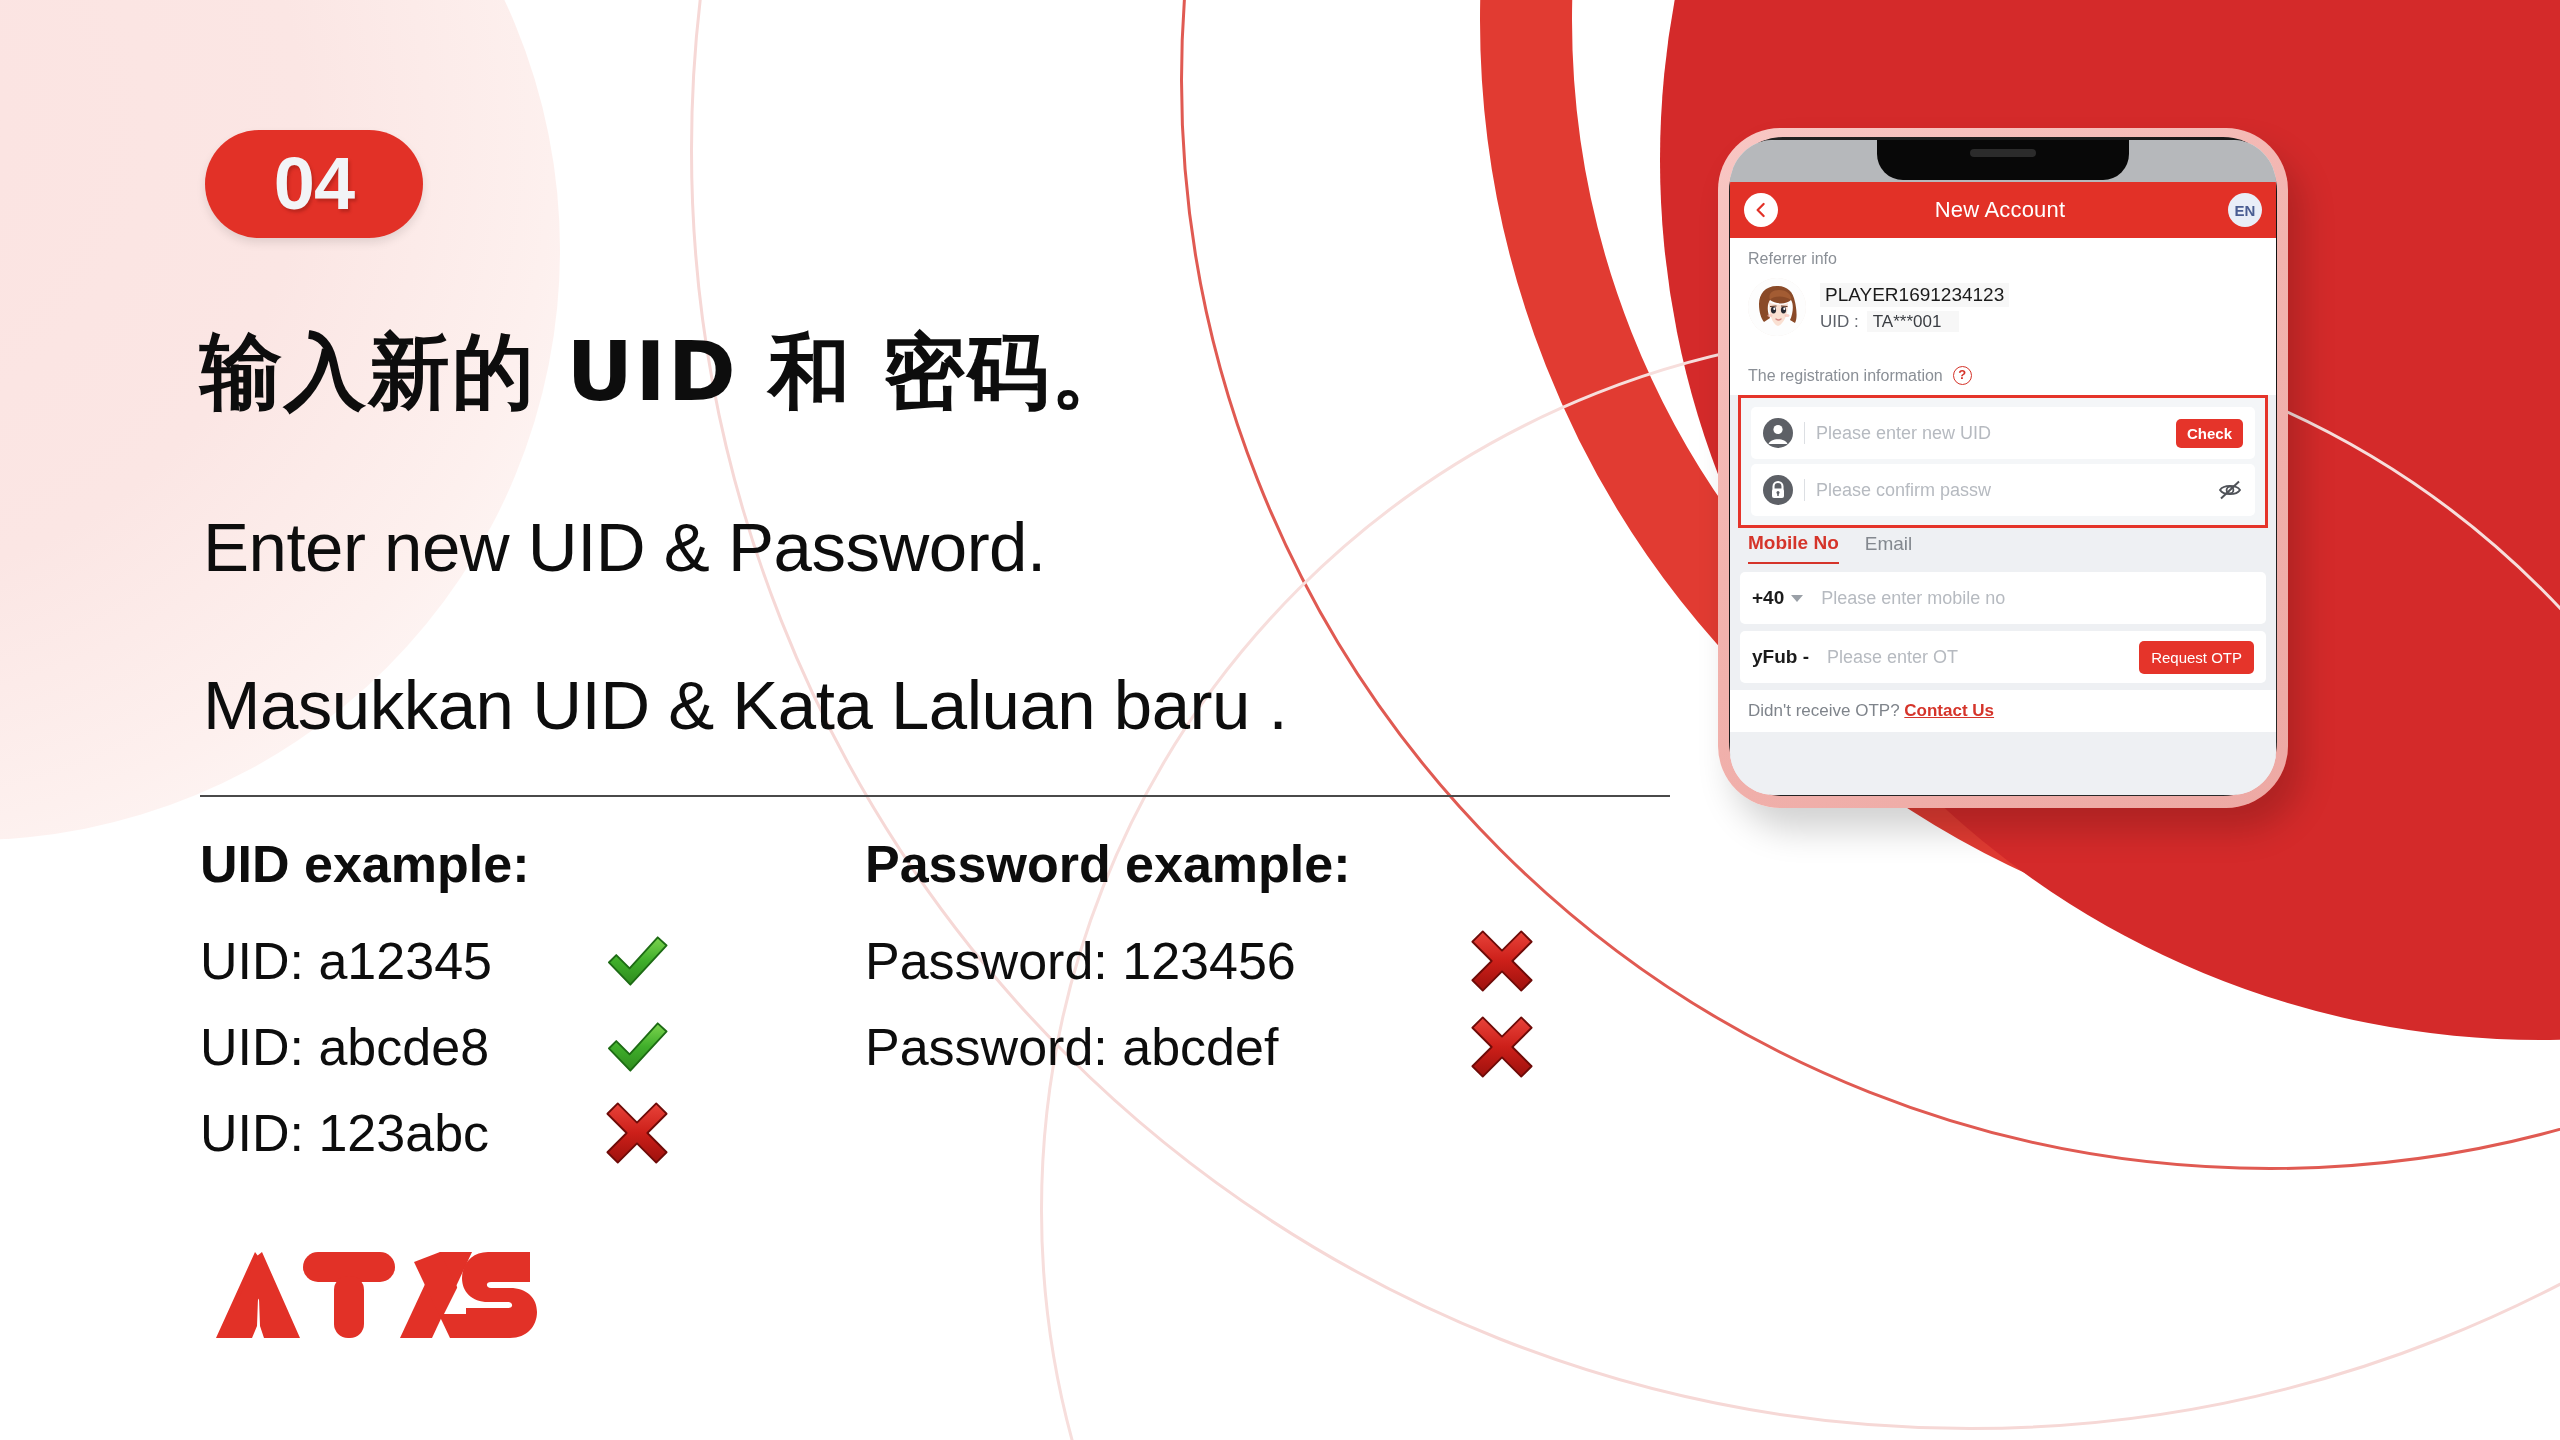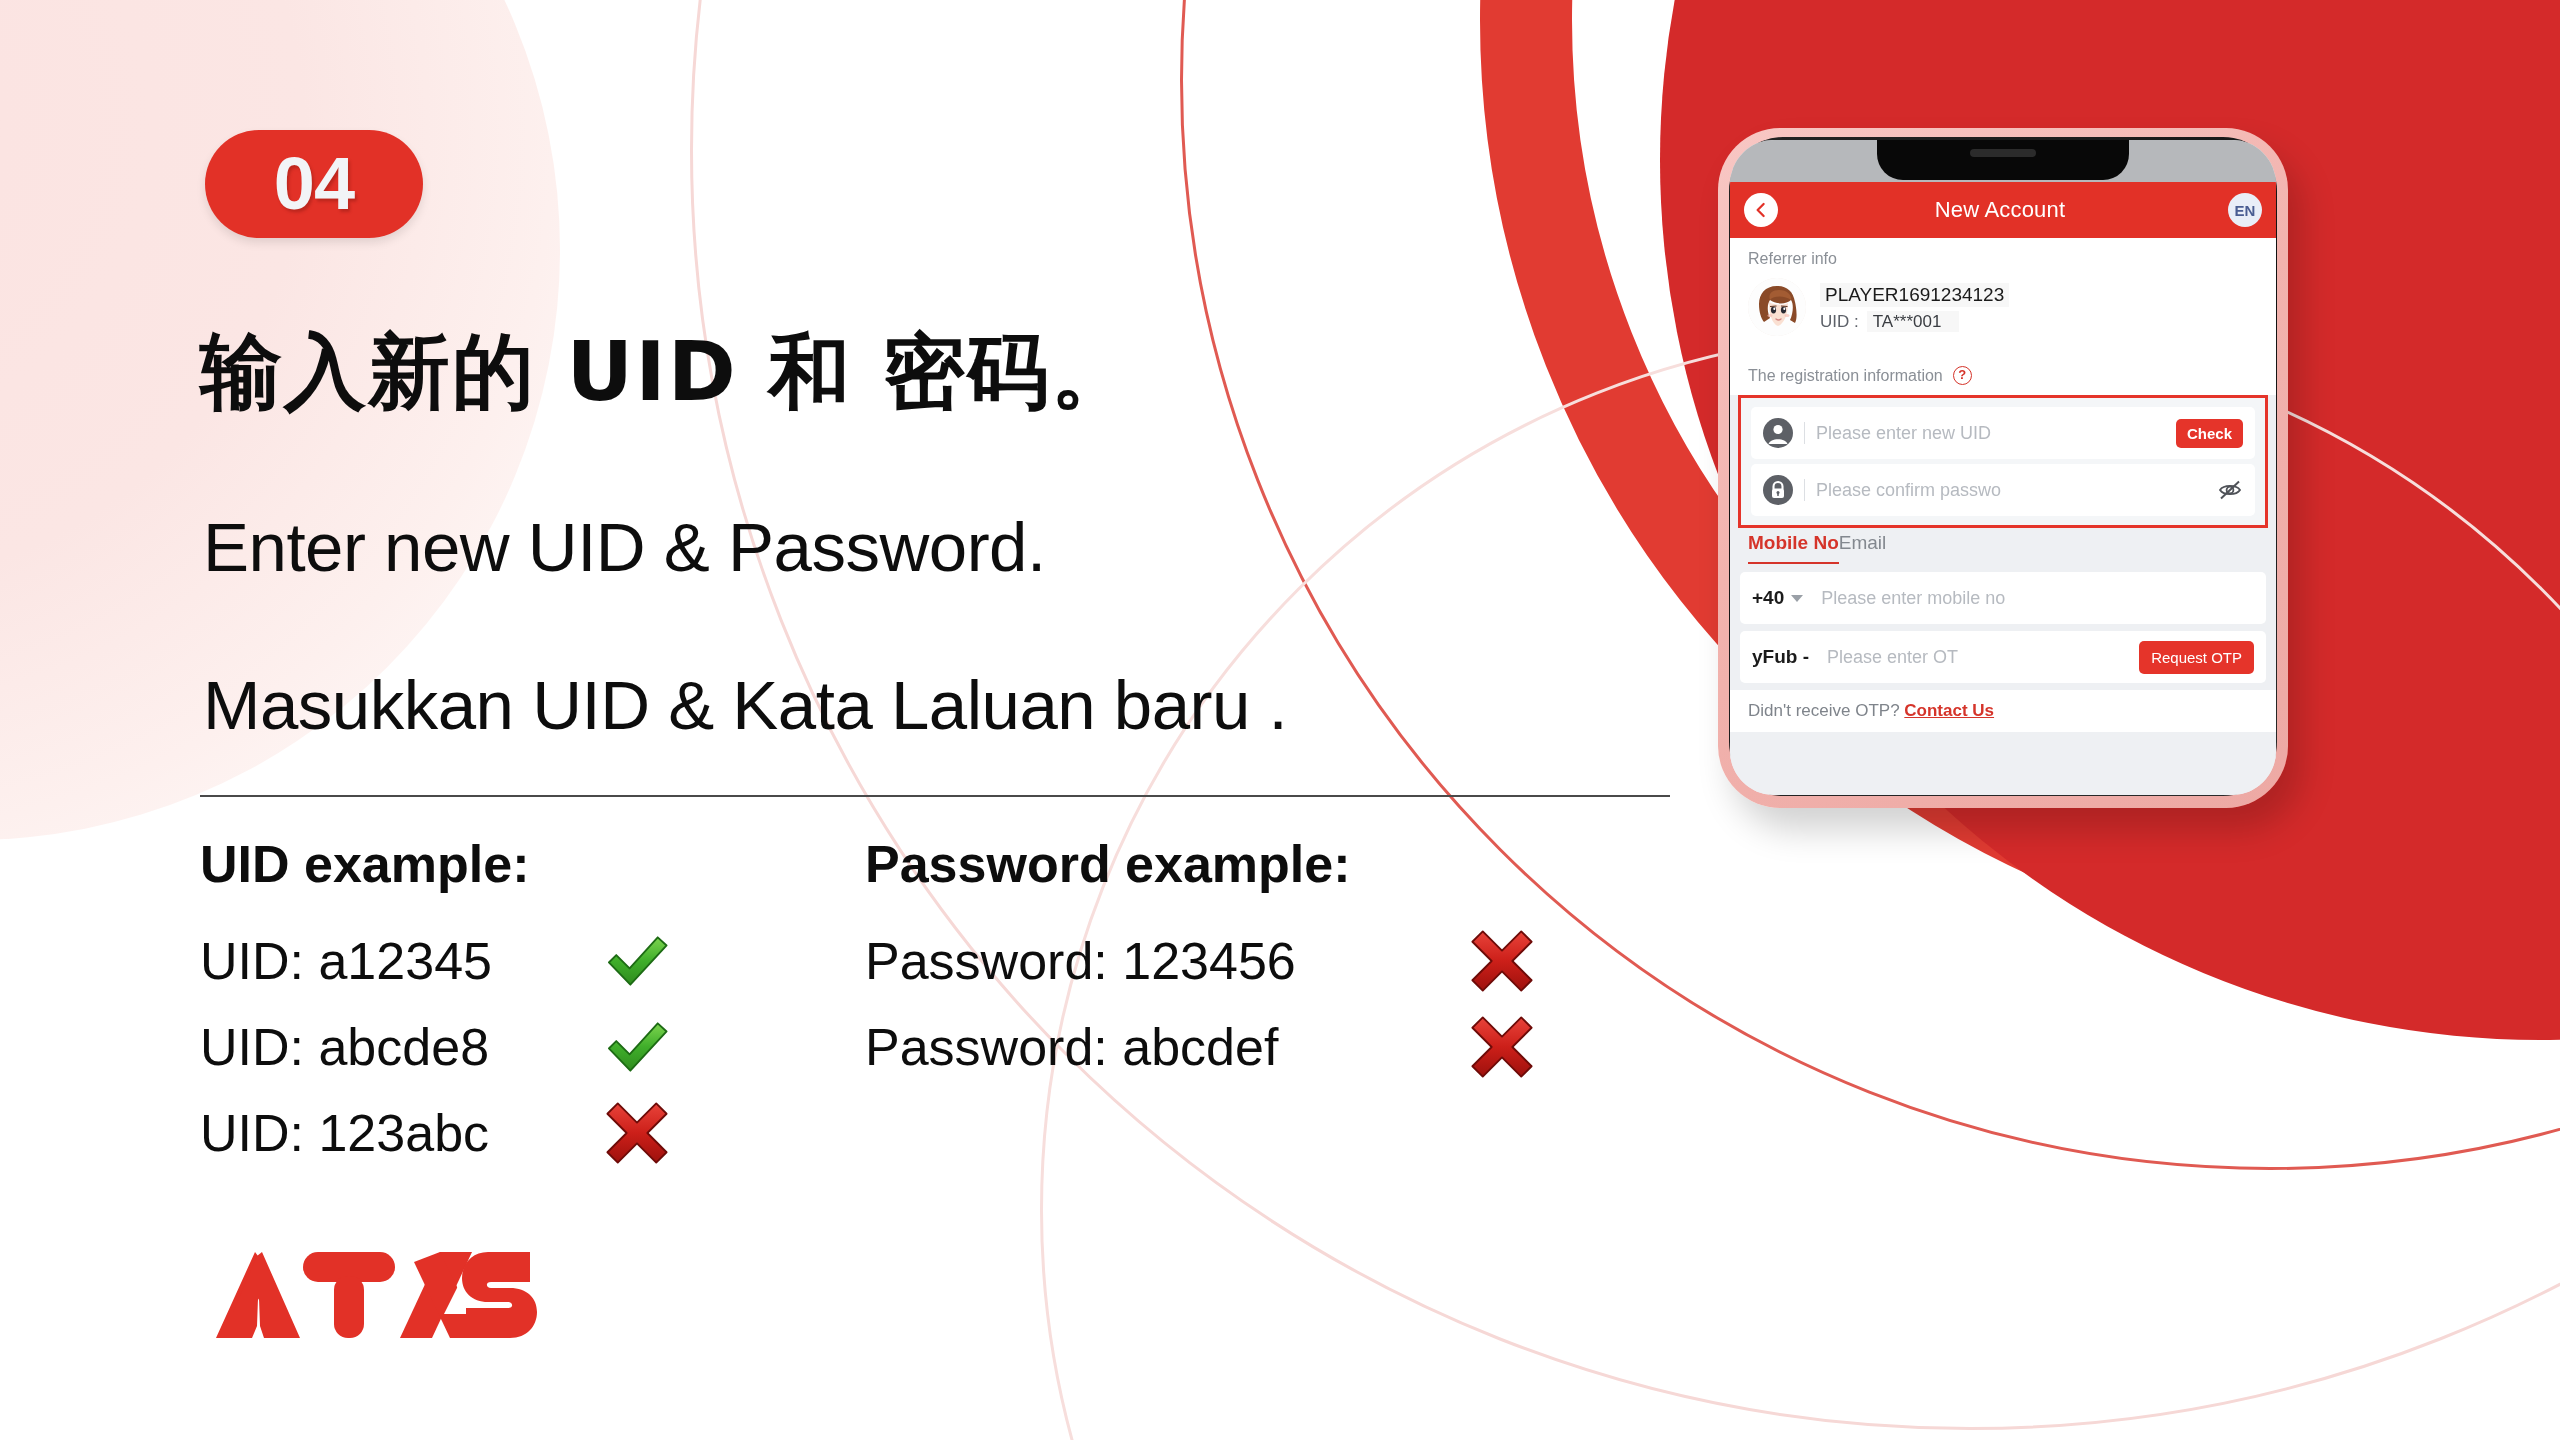--- a/index.html
+++ b/index.html
@@ -242,21 +242,21 @@
     overflow: hidden;
   }
   .chk-btn {
     background: #e5342a; color: #fff; font-size: 15px; font-weight: 600;
     padding: 6px 11px; border-radius: 5px; flex: 0 0 auto;
   }
   .eye-icon { width: 26px; height: 26px; flex: 0 0 26px; }
   .eye-icon svg { width: 100%; height: 100%; display: block; }
 
   .ver-label { font-size: 16px; color: #8a8f96; padding: 12px 18px 4px 18px; }
-  .tabs { display: flex; align-items: flex-start; padding: 4px 18px 0 18px; }
+  .tabs { display: flex; align-items: center; padding: 4px 18px 0 18px; gap: 26px; }
   .tab { font-size: 19px; color: #83888f; padding-bottom: 8px; }
   .tab.active { color: #d5342a; font-weight: 600; border-bottom: 2.5px solid #d5342a; }
 
   .ver-fields { padding: 8px 10px 0 10px; }
   .ver-field {
     background: #fff; border-radius: 5px; height: 52px;
     display: flex; align-items: center; padding: 0 12px; margin-bottom: 7px;
   }
   .cc { font-size: 19px; color: #1b1b1b; font-weight: 600; flex: 0 0 auto; }
   .caret {
@@ -464,21 +464,21 @@
             <div class="field-icon">
               <svg viewBox="0 0 30 30">
                   <circle cx="15" cy="15" r="15" fill="#5d6066"></circle>
                   <path d="M10.5 14 v-2.5 a4.5 4.5 0 0 1 9 0 V14" fill="none" stroke="#fff" stroke-width="2.1"></path>
                   <rect x="9" y="13.5" width="12" height="9.5" rx="2" fill="#fff"></rect>
                   <circle cx="15" cy="17.5" r="1.5" fill="#5d6066"></circle>
                   <rect x="14.2" y="17.5" width="1.6" height="3.4" fill="#5d6066"></rect>
                 </svg>
             </div>
             <div class="field-sep"></div>
-            <div class="field-ph">Please confirm passwo</div>
+            <div class="field-ph">Please confirm passw</div>
             <div class="eye-icon">
               <svg viewBox="0 0 26 26">
                   <path d="M3 13 C6.5 7.5 19.5 7.5 23 13 C19.5 18.5 6.5 18.5 3 13 Z" fill="none" stroke="#4f5258" stroke-width="1.8"></path>
                   <circle cx="13" cy="13" r="3.4" fill="none" stroke="#4f5258" stroke-width="1.8"></circle>
                   <line x1="4" y1="21.5" x2="22" y2="4.5" stroke="#4f5258" stroke-width="2"></line>
                 </svg>
             </div>
           </div>
 
         </div>

